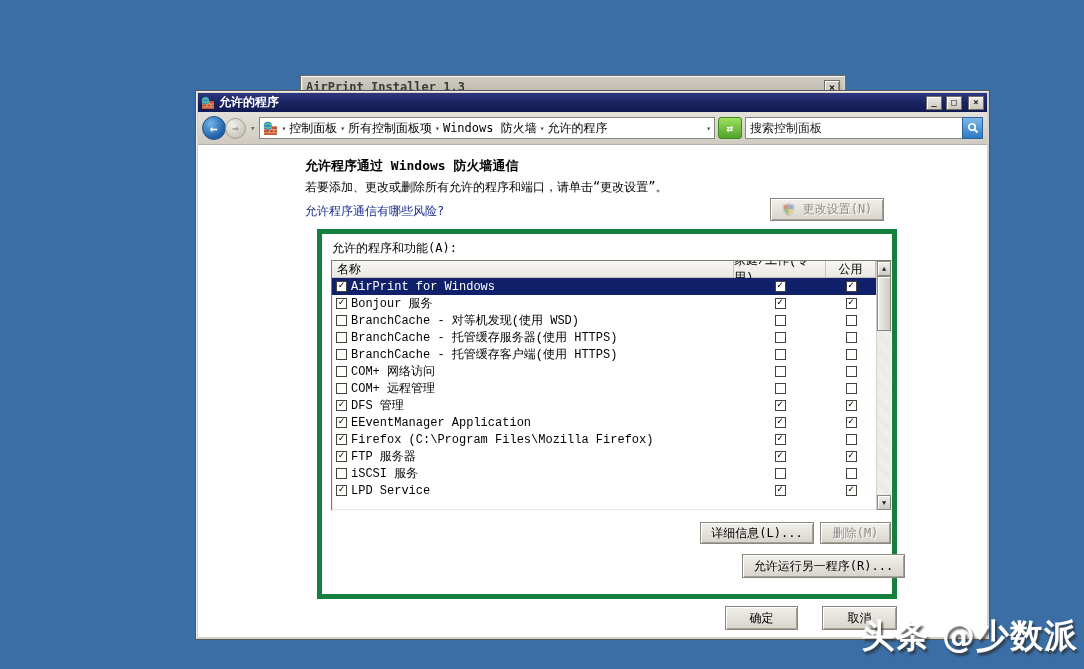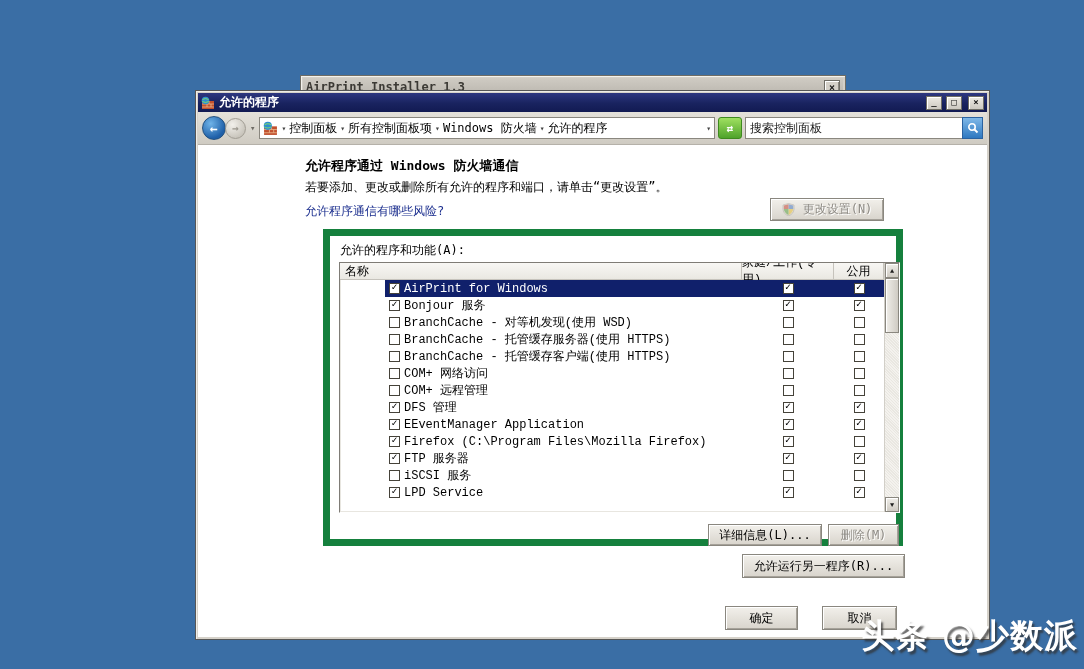--- a/index.html
+++ b/index.html
@@ -38,31 +38,31 @@
   
   .content { flex:1; background:#fff; position:relative; overflow:hidden; }
   .heading { position:absolute; left:107px; top:12px; font-size:13px; font-weight:bold; }
   .desc { position:absolute; left:107px; top:34px; font-size:12px; }
   .risk-link { position:absolute; left:107px; top:58px; font-size:12px; color:#1B2E8E; cursor:pointer; }
 
   .btn { background:linear-gradient(180deg,#F2F0EB,#D8D4CC); border:1px solid #8A877F; box-shadow:inset 1px 1px 0 #fff, inset -1px -1px 0 #A5A199; font-family:inherit; font-size:12px; color:#000; display:flex; align-items:center; justify-content:center; gap:4px; }
   .btn.disabled { color:#8E8B85; text-shadow:1px 1px 0 #fff;gap:8px; }
   .chg-btn { position:absolute; left:572px; top:53px; width:114px; height:23px; }
 
-  .groupbox { position:absolute; left:125px; top:84px; width:580px; height:317px; border:7px solid #15803d; background:#fff; }
+  .groupbox { position:absolute; left:119px; top:84px; width:580px; height:370px; border:5px solid #15803d; background:#fff; }
   .list-label { position:absolute; left:10px; top:6px; font-size:12px; }
   .listbox { position:absolute; left:9px; top:26px; width:561px; height:251px; border:1px solid #7F7C76; border-bottom-color:#fff; border-right-color:#fff; box-shadow:0 0 0 1px #E8E6E0 inset; background:#fff; display:flex;font-family:Liberation Mono, monospace; }
   .list-main { flex:1; display:flex; flex-direction:column; overflow:hidden; }
   .list-header { height:17px; display:flex; background:linear-gradient(180deg,#F8F7F4,#EAE8E2); border-bottom:1px solid #C6C3BC; flex:none; }
   .list-header > div { display:flex; align-items:center; font-size:12px; border-right:1px solid #C6C3BC; }
   .h-name { flex:1; padding-left:5px; }
   .h-home { width:92px; justify-content:center; }
   .h-pub { width:50px; justify-content:center; }
   .rows { flex:1; overflow:hidden; }
-  .row { height:17px; display:flex; align-items:center;margin-left:45px; }
+  .row { height:17px; display:flex; align-items:center; }
   .row.selected { background:#10206B; color:#fff; }
   .c-name { flex:1; display:flex; align-items:center; gap:4px; padding-left:4px; overflow:hidden; white-space:nowrap; }
   .c-home { width:92px; display:flex; justify-content:center; }
   .c-pub { width:50px; display:flex; justify-content:center; }
   .cb { width:11px; height:11px; flex:none; background:#fff; border:1px solid #454239; display:inline-flex; align-items:center; justify-content:center; }
   .cb.checked::after { content:"✓"; font-size:10px; font-weight:bold; color:#000; line-height:1; margin-top:-1px; }
 
   
   .scrollbar { width:15px; flex:none; background:repeating-linear-gradient(45deg,#F4F2EE 0 1px,#E9E7E1 1px 2px); border-left:1px solid #D2CFC8; display:flex; flex-direction:column; }
   .sb-btn { height:15px; flex:none; background:linear-gradient(180deg,#F0EEE9,#CFCBC3); border:1px solid #8A877F; box-shadow:inset 1px 1px 0 #fff; font-size:7px; color:#1c1c1c; display:flex; align-items:center; justify-content:center; }

